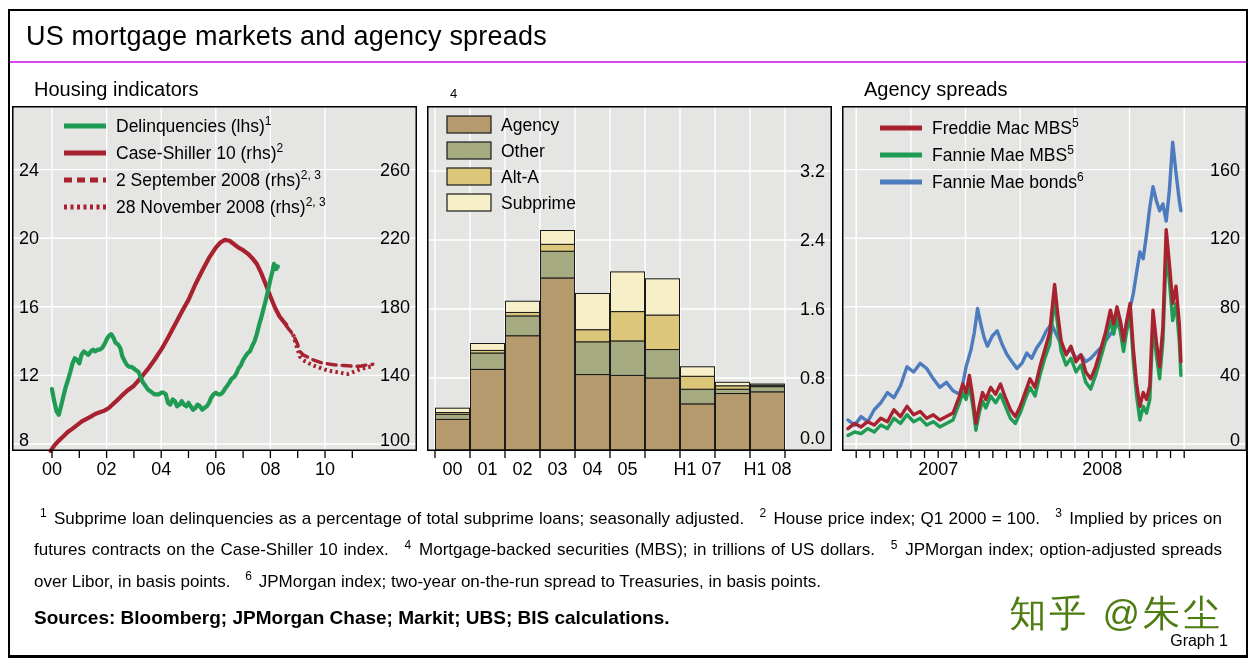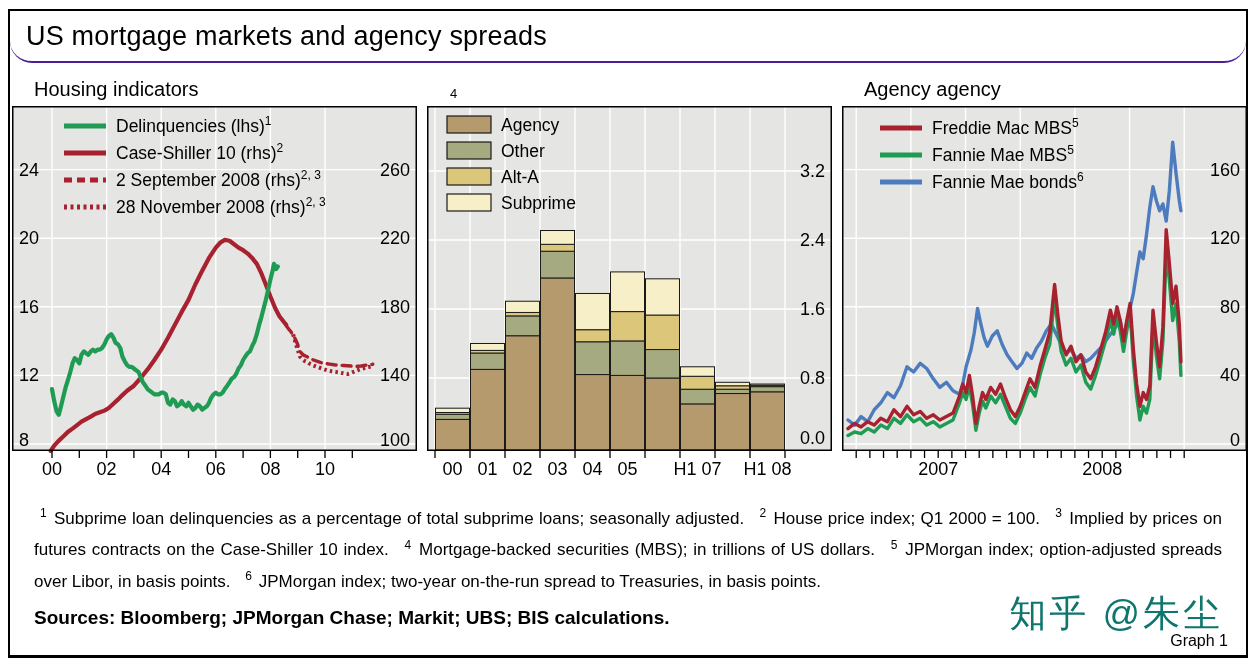--- a/index.html
+++ b/index.html
@@ -1,29 +1,29 @@
 <!DOCTYPE html>
 <html><head>
 <meta charset="utf-8">
 <style>
   html,body{margin:0;padding:0;background:#fff;}
   body{width:1257px;height:665px;position:relative;font-family:"Liberation Sans",sans-serif;color:#000;overflow:hidden;}
   .figure{position:absolute;left:8px;top:9px;right:9px;bottom:7px;border:2px solid #000;border-bottom-width:3px;background:#fff;}
-  .title-bar{height:50px;border-bottom:2px solid #4c1d95;display:flex;align-items:center;padding-left:16px;font-size:27px;letter-spacing:.2px;border-radius:22px;}
+  .title-bar{height:50px;border-bottom:2px solid #d946ef;display:flex;align-items:center;padding-left:16px;font-size:27px;letter-spacing:.2px;}
   .panels{display:flex;gap:10px;margin:6px 2px 0 2px;}
   .panel{width:457px;}
   .panel-title{height:32px;display:flex;align-items:flex-end;padding:0 0 5px 22px;font-size:20px;}
   .panel-title sup{font-size:13px;margin-left:1px;}
   .plot svg{display:block;}
   svg text{font-family:"Liberation Sans",sans-serif;fill:#000;}
   .footnotes{margin:16px 24px 8px 24px;font-size:17px;line-height:26px;text-align:justify;}
   .footnotes sup{font-size:12px;padding:0 2px 0 6px;}
   .footnotes .fnseg{margin-right:4px;}
   .sources{margin:12px 24px 0 24px;font-size:19px;font-weight:bold;}
-  .watermark{position:absolute;right:34px;bottom:26px;font-size:37px;color:#0f766e;letter-spacing:3px;}
+  .watermark{position:absolute;right:34px;bottom:26px;font-size:37px;color:#4d7c0f;letter-spacing:3px;}
   .graph-label{position:absolute;right:18px;bottom:5px;font-size:16px;}
 </style>
 </head>
 <body>
 
 <div class="figure">
   <div class="title-bar">
     <span>US mortgage markets and agency spreads</span>
   </div>
 
@@ -200,21 +200,21 @@
             </g>
             <g>
               <rect x="20" y="88" width="44" height="17" fill="#f6efc8" stroke="#1a1a1a" stroke-width="1.2"></rect>
               <text x="74" y="102.5" text-anchor="start" font-size="17.5">Subprime</text>
             </g>
           </svg>
         </div>
     </div>
     <div class="panel">
       <div class="panel-title">
-          <span>Agency agency</span>
+          <span>Agency spreads</span>
           <sup></sup>
         </div>
       <div class="plot" id="plot-2">
           <svg width="405" height="378" viewBox="0 0 405 378">
             <rect x="0" y="0" width="405" height="345" fill="#e5e5e3"></rect>
             <line x1="1" y1="338" x2="404" y2="338" stroke="#ffffff" stroke-width="1.4"></line>
             <line x1="1" y1="269.4" x2="404" y2="269.4" stroke="#ffffff" stroke-width="1.4"></line>
             <line x1="1" y1="200.8" x2="404" y2="200.8" stroke="#ffffff" stroke-width="1.4"></line>
             <line x1="1" y1="132.20000000000002" x2="404" y2="132.20000000000002" stroke="#ffffff" stroke-width="1.4"></line>
             <line x1="1" y1="63.60000000000002" x2="404" y2="63.60000000000002" stroke="#ffffff" stroke-width="1.4"></line>

